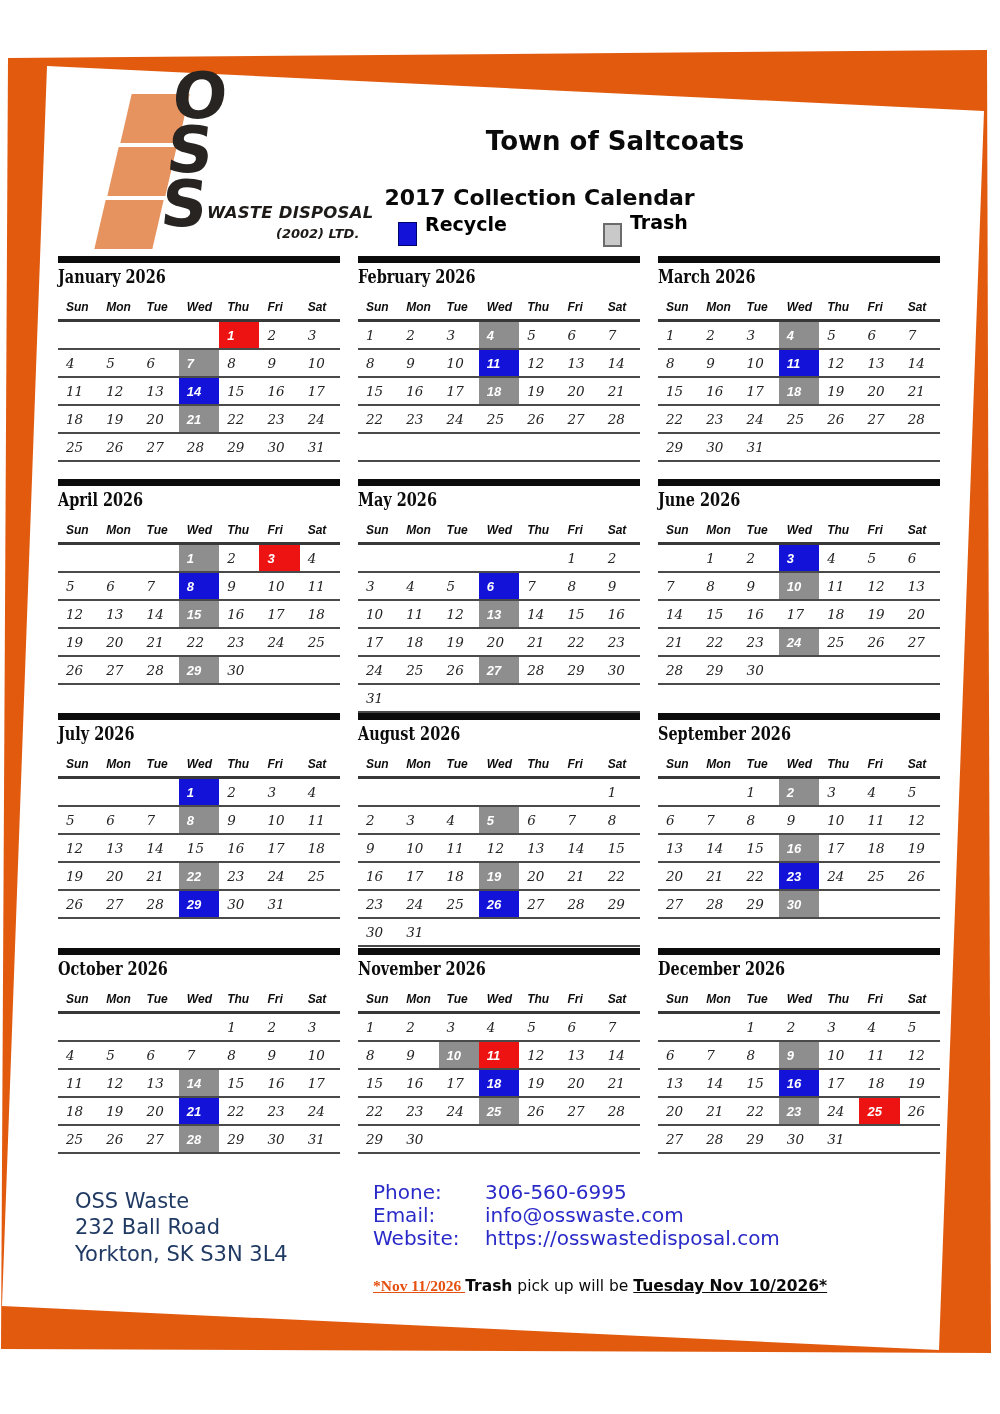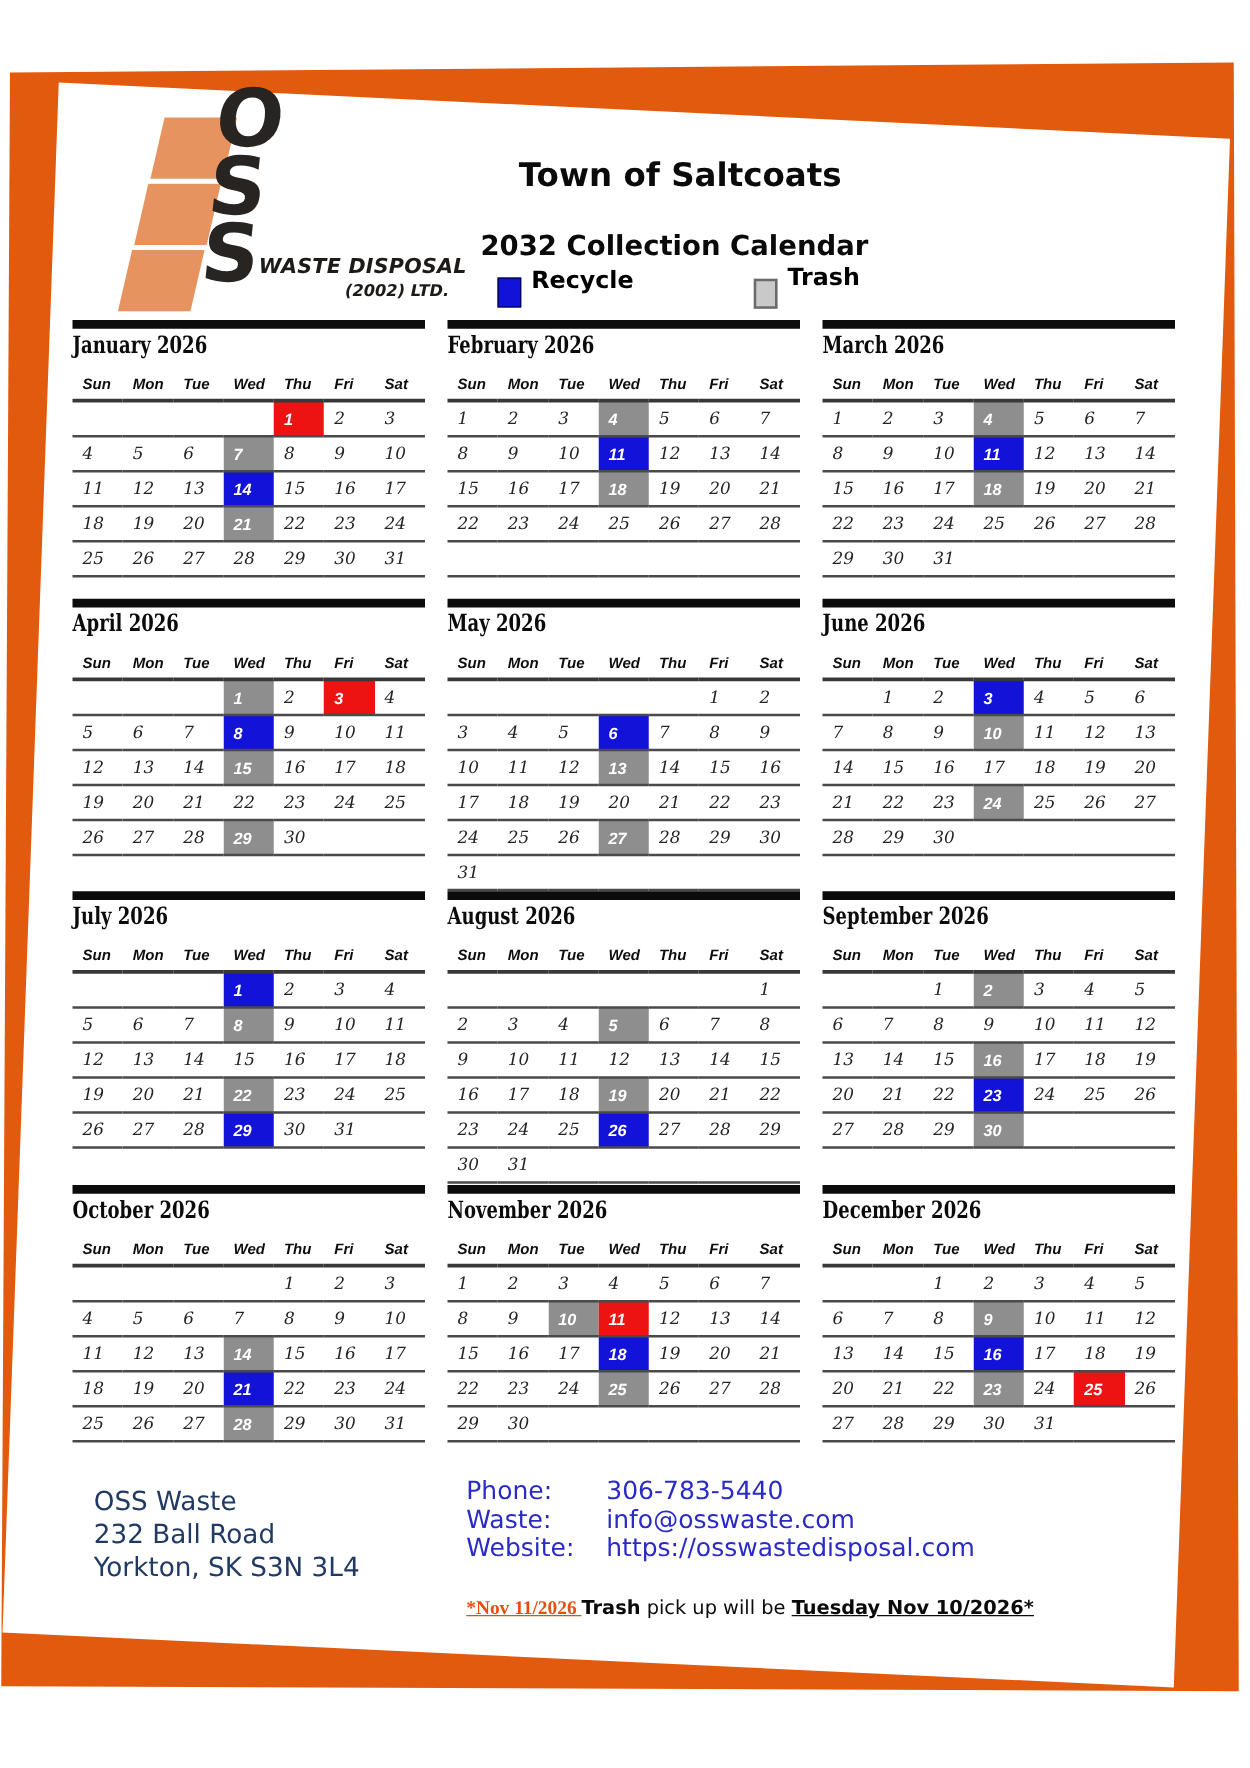--- a/index.html
+++ b/index.html
@@ -15,21 +15,21 @@
   .logo-block{position:absolute;width:58px;height:49px;transform:skewX(-13deg);}
   .logo-letters{position:absolute;left:167px;top:70px;font-size:64px;font-weight:900;
     line-height:0.84;color:#282421;transform:skewX(-6deg);letter-spacing:-1px;}
   .logo-letters span{display:block;}
   .logo-line1{position:absolute;left:207px;top:203px;font-size:16.5px;font-weight:700;
     font-style:italic;color:#1d1a17;letter-spacing:0.2px;}
   .logo-line2{position:absolute;left:276px;top:226px;font-size:13px;font-weight:700;
     font-style:italic;color:#1d1a17;}
 
   
-  .town-title{position:absolute;left:415px;top:126px;width:400px;
+  .town-title{position:absolute;left:415px;top:126px;width:400px;text-align:center;
     font-size:26px;font-weight:700;color:#0a0a0a;}
   .calendar-title{position:absolute;left:357px;top:185px;width:365px;text-align:center;
     font-size:22px;font-weight:700;color:#0a0a0a;}
   .legend-item{position:absolute;display:flex;align-items:flex-start;}
   .legend-label{font-size:19px;font-weight:700;color:#000000;margin-left:8px;}
   .swatch{display:inline-block;}
   .swatch-recycle{width:17px;height:22px;margin-top:9px;border:1px solid #00006a;}
   .swatch-trash{width:15px;height:20px;margin-top:12px;border:2px solid #6b6b6b;}
 
   
@@ -78,21 +78,21 @@
     <div class="logo-letters">
       <span>O</span>
       <span>S</span>
       <span>S</span>
     </div>
     <div class="logo-line1">WASTE DISPOSAL</div>
     <div class="logo-line2">(2002) LTD.</div>
   </div>
 
   <div class="town-title">Town of Saltcoats</div>
-  <div class="calendar-title">2032 Collection Calendar</div>
+  <div class="calendar-title">2017 Collection Calendar</div>
 
   <div class="legend-item" style="left:398px;top:213px;">
     <span class="swatch swatch-recycle" style="background: rgb(18, 18, 216);"></span>
     <span class="legend-label">Recycle</span>
   </div>
   <div class="legend-item" style="left:603px;top:211px;">
     <span class="swatch swatch-trash" style="background: rgb(201, 201, 201);"></span>
     <span class="legend-label">Trash</span>
   </div>
 
@@ -887,24 +887,24 @@
 
   <div class="address" style="color: rgb(32, 58, 100);">
     <div>OSS Waste</div>
     <div>232 Ball Road</div>
     <div>Yorkton, SK  S3N 3L4</div>
   </div>
 
   <div class="contacts" style="color: rgb(42, 42, 200);">
     <div class="contact-row">
       <span class="contact-label">Phone:</span>
-      <span>306-783-5440</span>
+      <span>306-560-6995</span>
     </div>
     <div class="contact-row">
-      <span class="contact-label">Waste:</span>
+      <span class="contact-label">Email:</span>
       <span>info@osswaste.com</span>
     </div>
     <div class="contact-row">
       <span class="contact-label">Website:</span>
       <span>https://osswastedisposal.com</span>
     </div>
   </div>
 
 
   <div class="notice"><span class="nd" style="color: rgb(229, 80, 15);">*Nov 11/2026 </span><span class="nb">Trash</span><span> pick up will be </span><span class="ne">Tuesday Nov 10/2026*</span></div>

